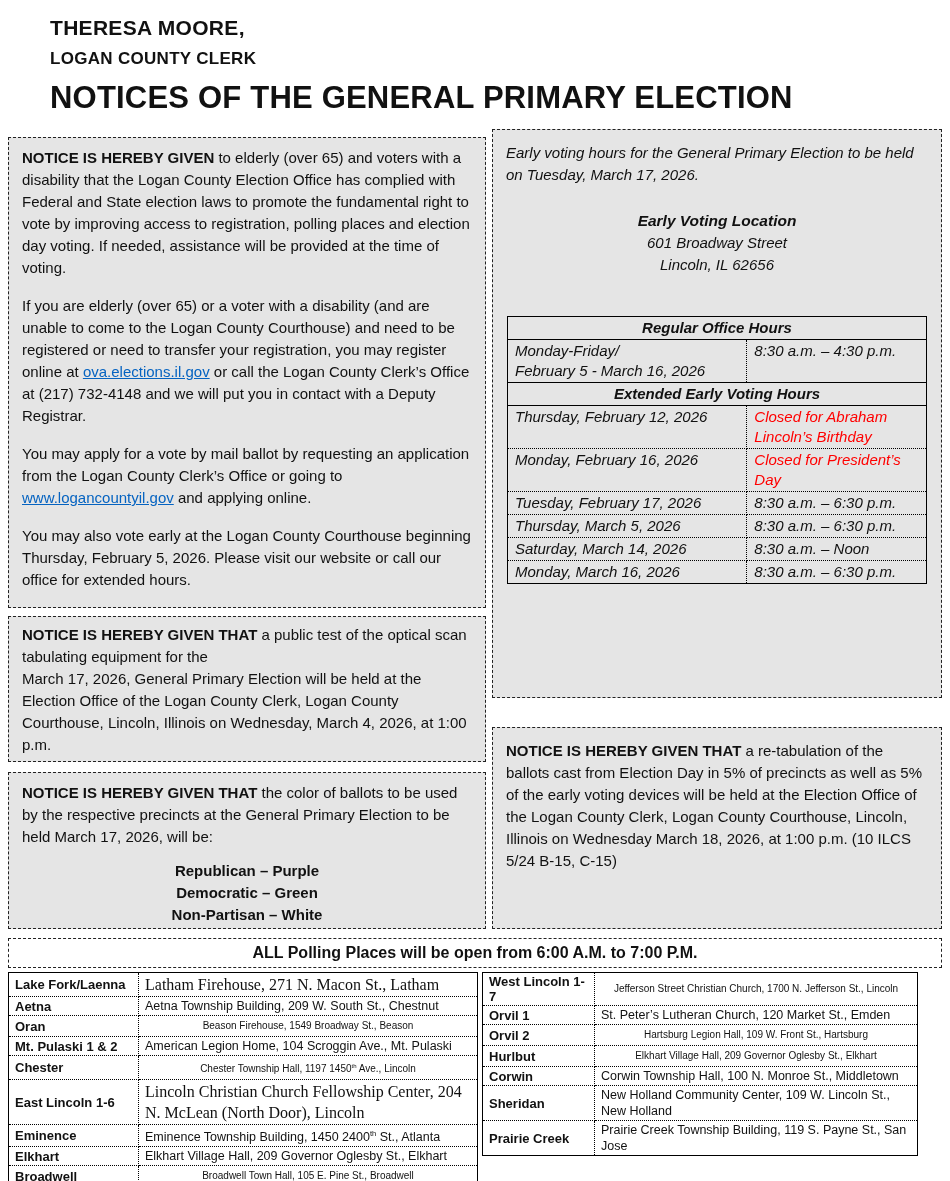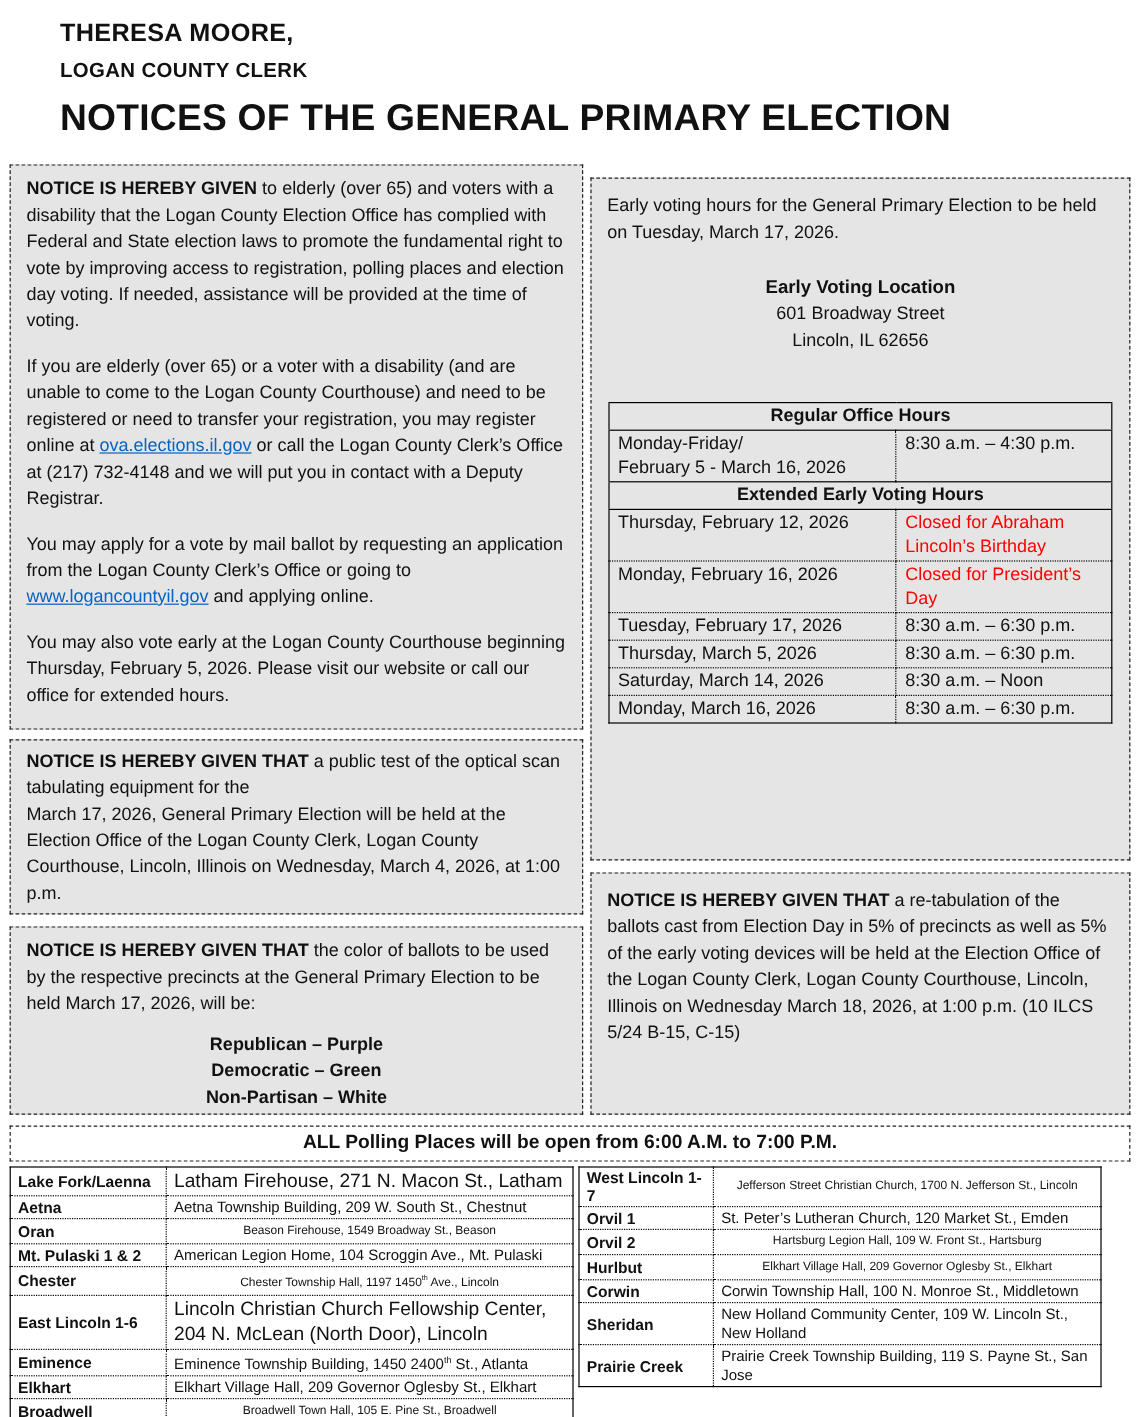--- a/index.html
+++ b/index.html
@@ -28,21 +28,21 @@
     overflow:hidden;
   }
   .box p { margin:0 0 16px 0; }
   .box p:last-child { margin-bottom:0; }
   .b { font-weight:bold; }
   a.link { color:var(--link); text-decoration:underline; cursor:pointer; }
 
   #box-accessibility { left:8px;  top:137px; width:478px; height:471px; }
   #box-test          { left:8px;  top:616px; width:478px; height:146px; padding-top:7px; }
   #box-colors        { left:8px;  top:772px; width:478px; height:157px; }
-  #box-early         { left:492px; top:148px; width:450px; height:569px; padding-top:12px; }
+  #box-early         { left:492px; top:129px; width:450px; height:569px; padding-top:12px;font-style:italic; }
   #box-retab         { left:492px; top:727px; width:450px; height:202px; padding-top:12px; }
 
   .center-lines { text-align:center; font-weight:bold; margin-top:12px; }
   .center-lines .line { line-height:22px; }
 
   
   .ev-intro { line-height:22px; }
   .ev-loc { text-align:center; margin-top:24px; }
   .ev-loc-title { font-weight:bold; font-size:15.5px; line-height:22px; }
   .ev-loc .line { line-height:22px; font-weight:normal; }
@@ -68,21 +68,21 @@
   .poll-cols { display:flex; gap:4px; margin-top:4px; align-items:flex-start; }
   table.poll { border-collapse:collapse; border:1.5px solid #000; }
   table.poll td { border:1px dotted #000; vertical-align:middle; padding:1px 6px; }
   #poll-left  { width:470px; }
   #poll-right { width:436px; }
   #poll-left  td.precinct { width:130px; }
   #poll-right td.precinct { width:112px; }
   td.precinct { font-size:13px; font-weight:bold; }
   td.location.sm { font-size:12.5px; line-height:16px; }
   td.location.md { font-size:10px;   line-height:18px;text-align:center; }
-  td.location.lg { font-size:16px;   line-height:21px; }
+  td.location.lg { font-size:16px;   line-height:21px;font-family:Liberation Serif, serif; }
   sup { font-size:.6em; }
 </style>
 </head>
 <body>
 
 <div class="abs doc-header">
   <div class="h-name">THERESA MOORE,</div>
   <div class="h-role">LOGAN COUNTY CLERK</div>
   <div class="h-title">NOTICES OF THE GENERAL PRIMARY ELECTION</div>
 </div>

